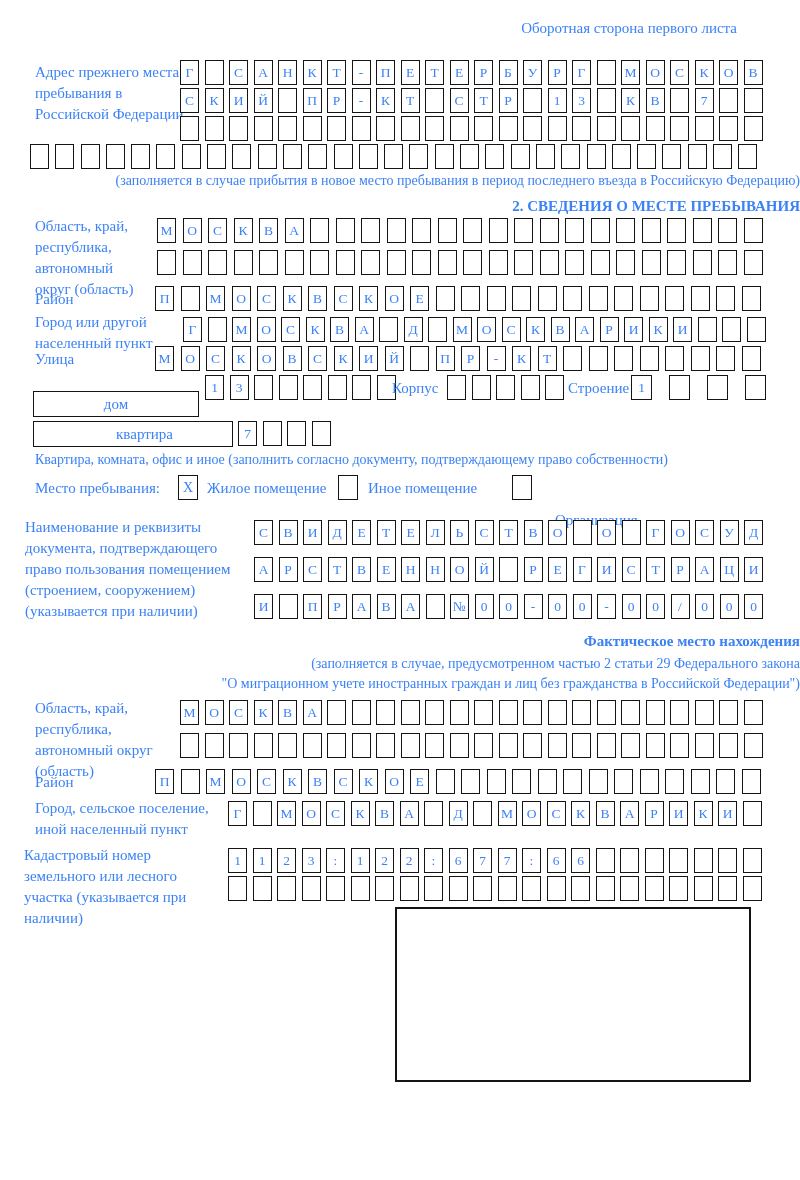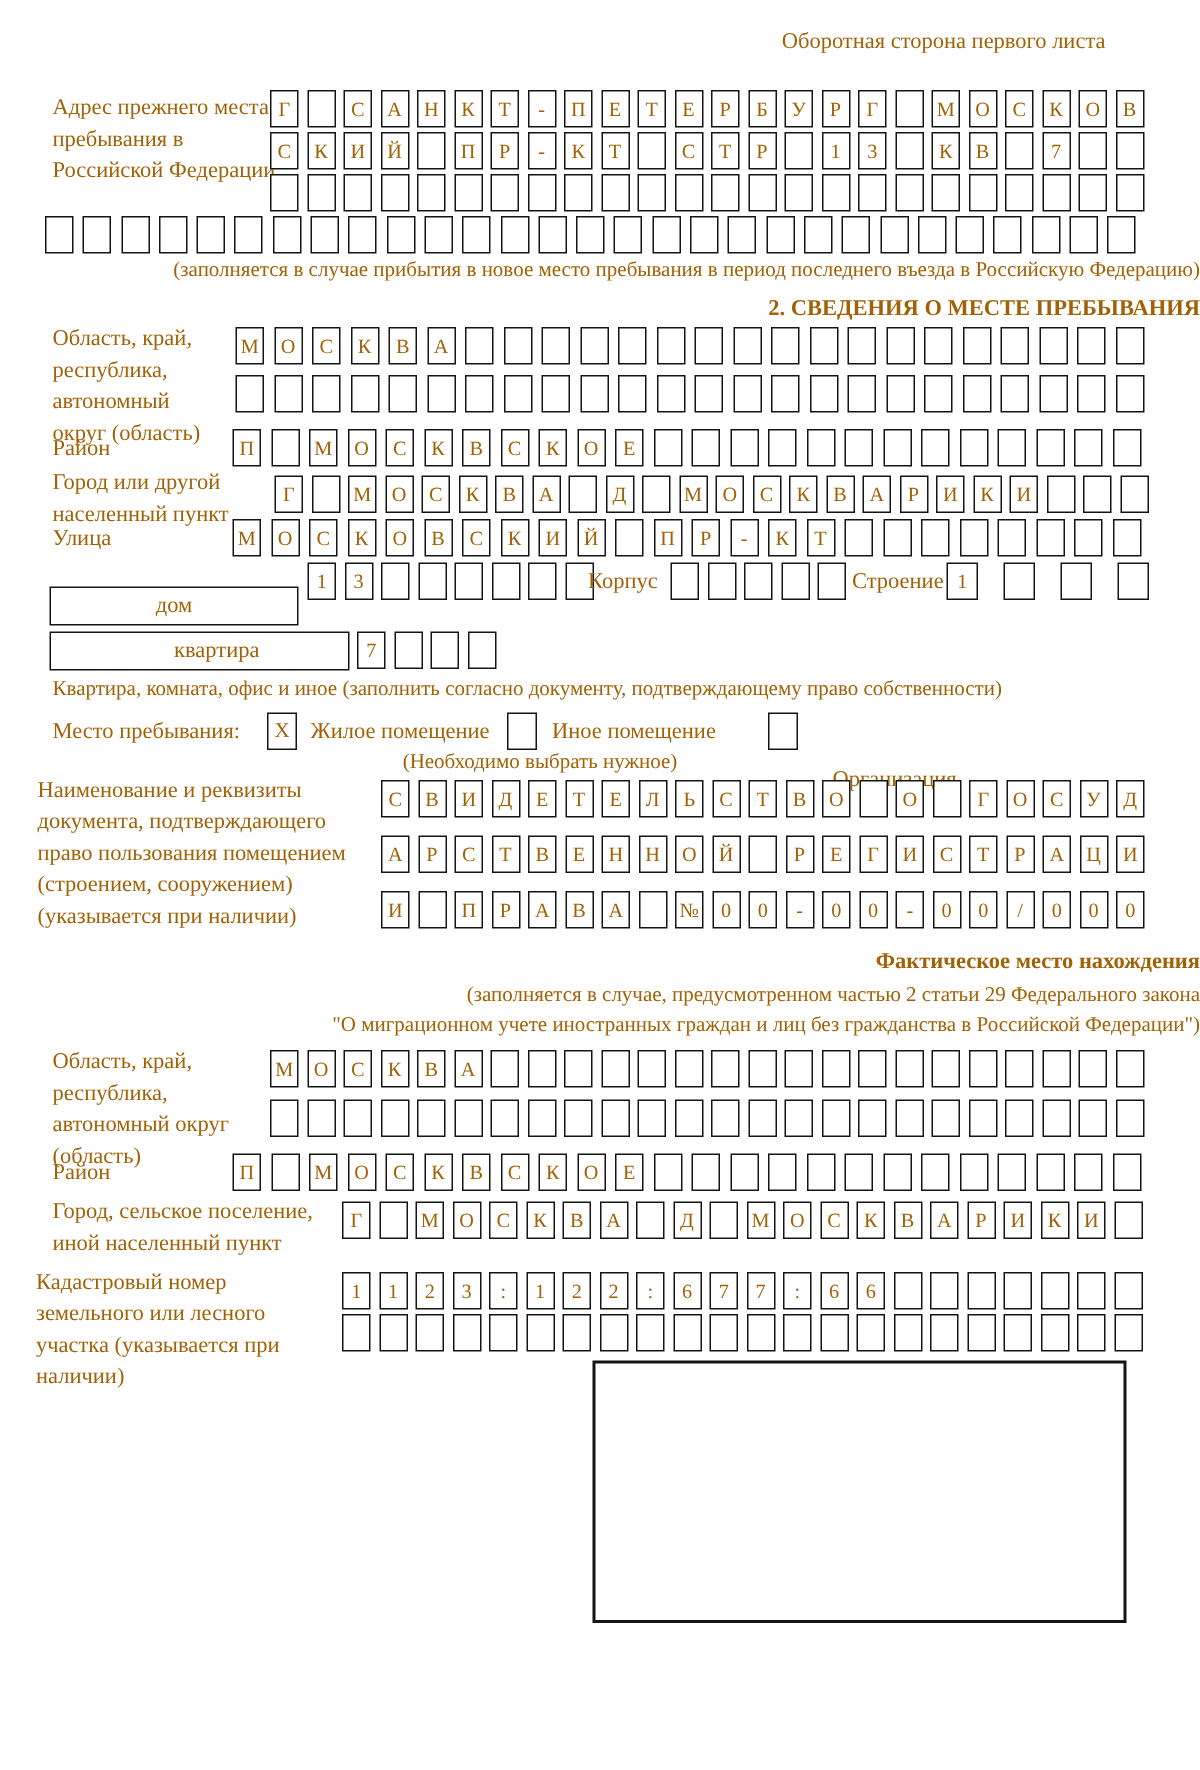--- a/index.html
+++ b/index.html
@@ -1,20 +1,20 @@
 <!DOCTYPE html>
 <html><head>
 <meta charset="utf-8">
 <title>Форма — оборотная сторона первого листа</title>
 <style>
   * { margin:0; padding:0; box-sizing:border-box; }
   html,body { background:#fff; }
   .page {
     position:relative; width:800px; height:1180px; margin:0 auto;
-    background:#ffffff; color:#a16207;
+    background:#ffffff; color:#3b82f6;
     font-family:"Liberation Serif","DejaVu Serif",serif;
     overflow:hidden;
     border-radius:10px;
   }
   .abs { position:absolute; }
   .lbl { font-size:15px; line-height:21px; }
   .small-note { font-size:14px; }
   .center { left:0; width:800px; text-align:right; }
   .bold { font-weight:bold; }
   .grid { position:absolute; display:flex; }
@@ -332,21 +332,20 @@
     </div>
   <div class="abs small-note" style="left:35px; top:452px;">Квартира, комната, офис и иное (заполнить согласно документу, подтверждающему право собственности)</div>
 
   <div class="abs lbl" style="left:35px; top:478px;">Место пребывания:</div>
   <div class="chk" style="left:178px; top:475px;">X</div>
   <div class="abs lbl" style="left:207px; top:478px;">Жилое помещение</div>
   <div class="chk" style="left:338px; top:475px;"></div>
   <div class="abs lbl" style="left:368px; top:478px;">Иное помещение</div>
   <div class="chk" style="left:512px; top:475px;"></div>
   <div class="abs lbl" style="left:555px; top:462px;margin-top:48px;">Организация</div>
-  <div class="abs small-note" style="left:200px; top:501px; width:320px; text-align:center;">(Необходимо выбрать нужное)</div>
 
   <div class="abs lbl" style="left:25px; top:517px; width:225px;">Наименование и реквизиты документа, подтверждающего право пользования помещением (строением, сооружением) (указывается при наличии)</div>
   <div class="grid" style="left:254px; top:520px;">
       <span class="cell">С</span>
       <span class="cell">В</span>
       <span class="cell">И</span>
       <span class="cell">Д</span>
       <span class="cell">Е</span>
       <span class="cell">Т</span>
       <span class="cell">Е</span>

